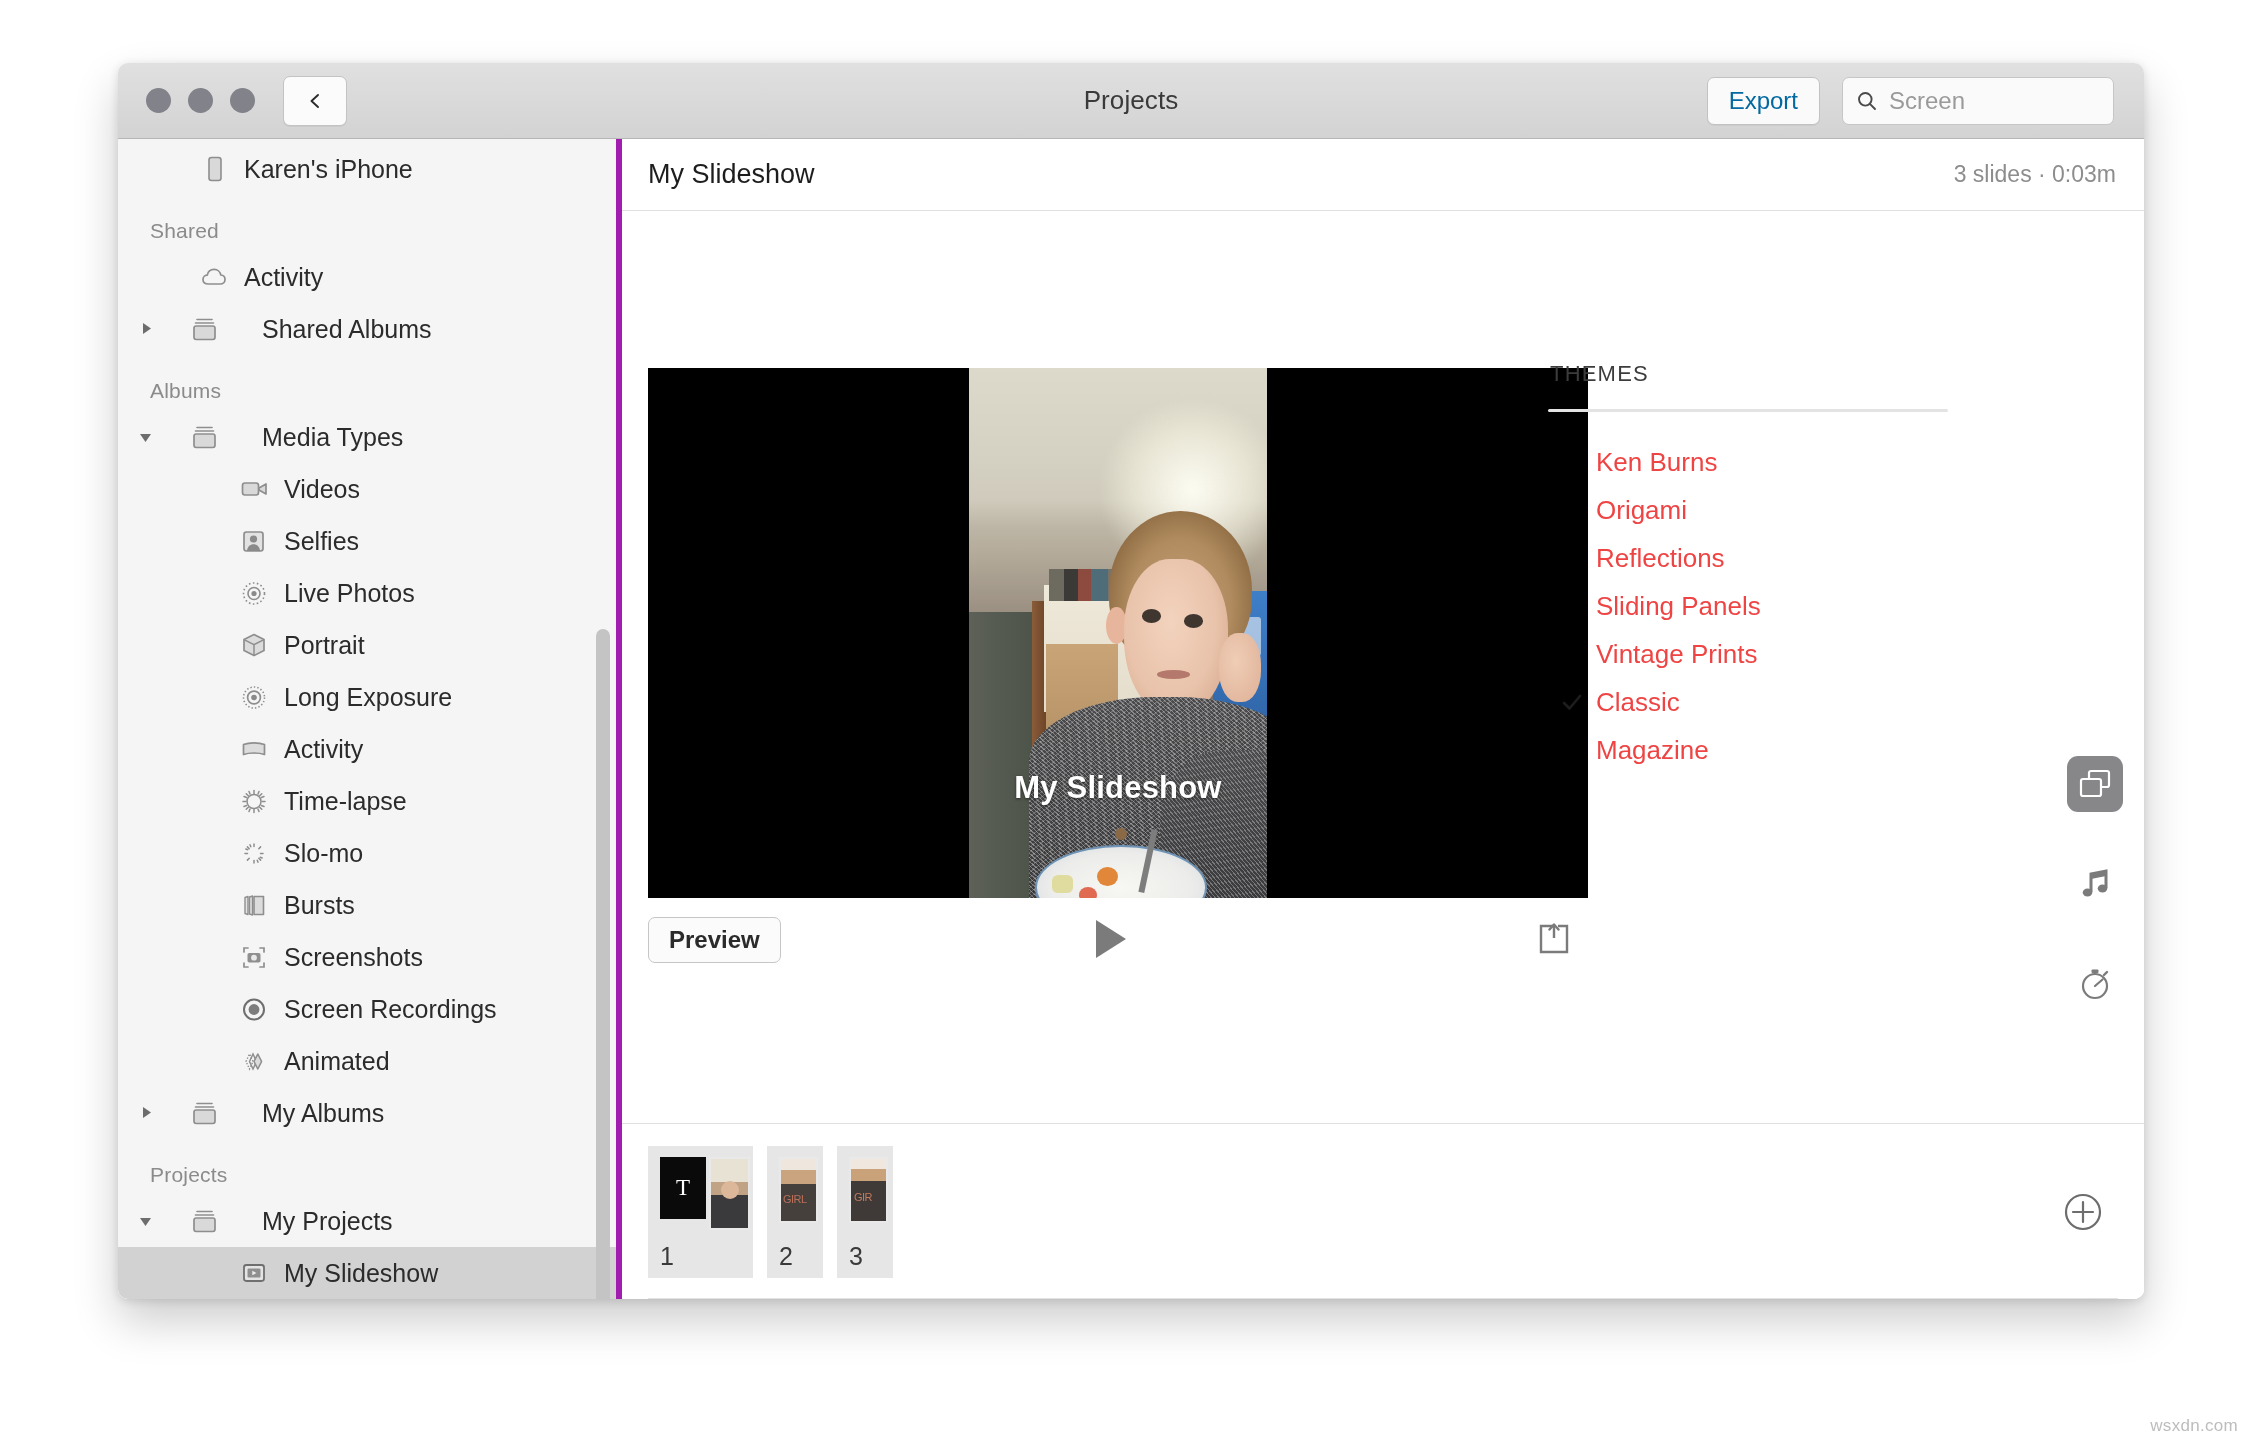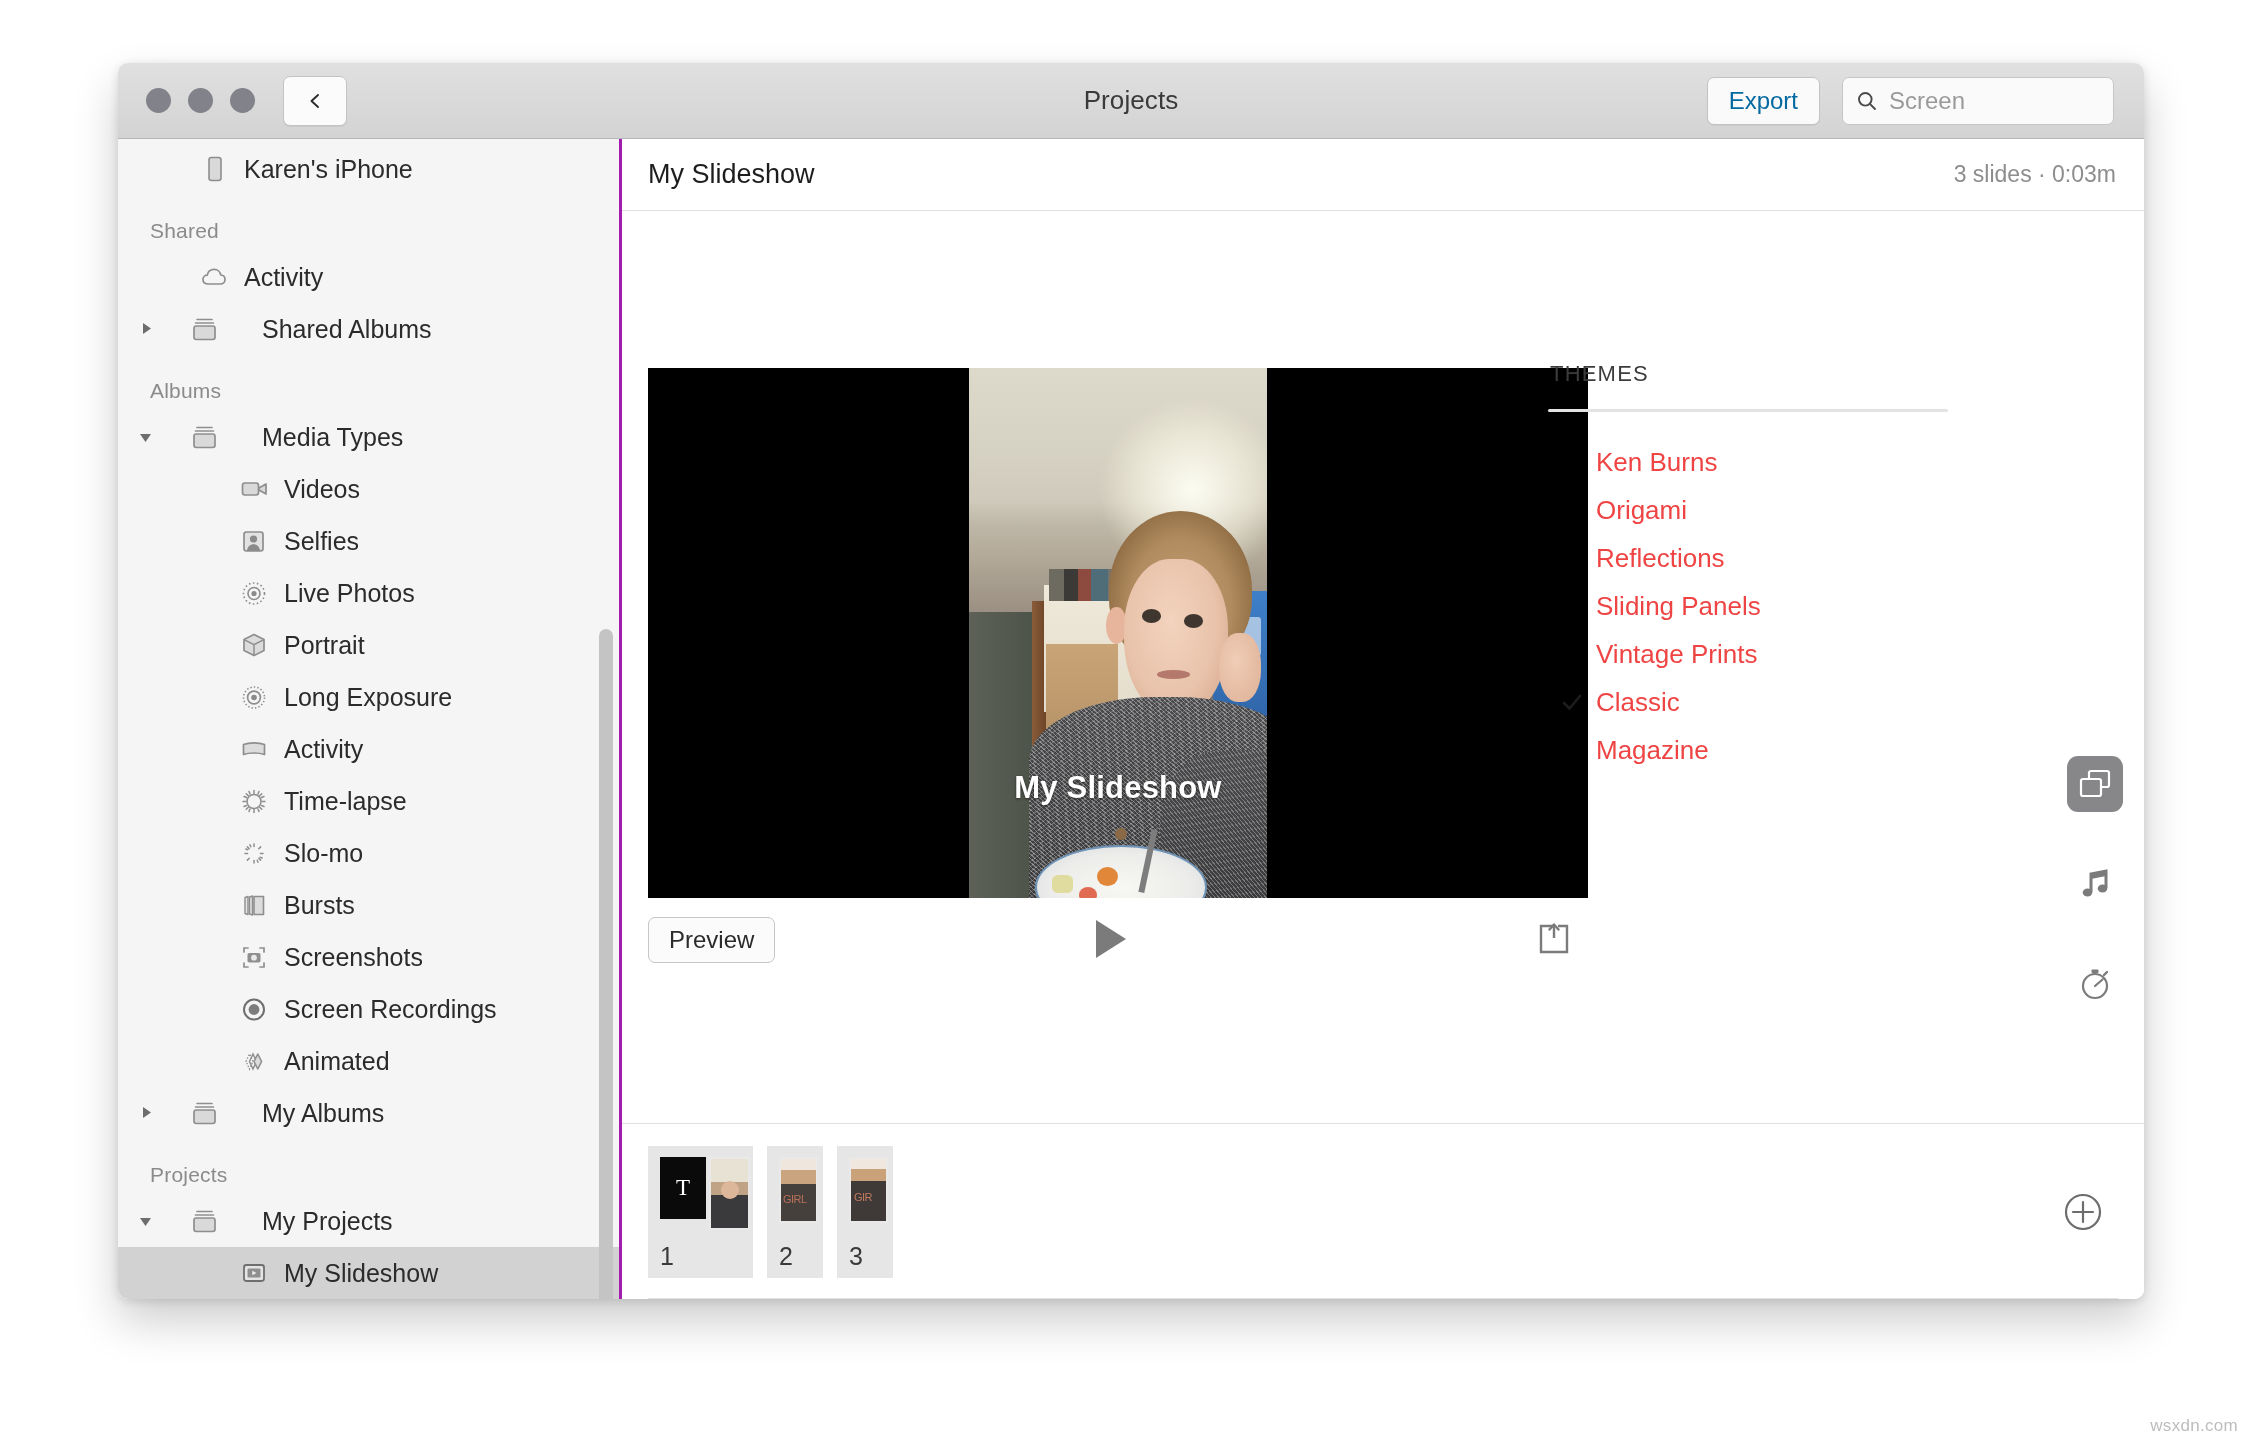--- a/index.html
+++ b/index.html
@@ -67,21 +67,21 @@
   }
   .search-ph { font-size: 24px; color:#9a9a9a; }
 
   
   .body { flex:1; display:flex; min-height:0; background:#fff; }
 
   
   .sidebar {
     width: 504px; flex:0 0 504px;
     background: #f5f5f5;
-    border-right: 3px solid #a21caf;
+    border-right: 6px solid #a21caf;
     position: relative;
     overflow: hidden;
     padding-top: 2px;
   }
   .sb-scroll { position:absolute; inset:0; padding-top: 4px; }
   .sb-row {
     height: 52px; display:flex; align-items:center;
     font-size: 25px; color:#2b2b2b; position:relative;
     padding-left: 14px;
   }
@@ -195,21 +195,21 @@
 
   .slide-title {
     position:absolute; left:0; right:0; bottom: 92px;
     text-align:center;
     font-size: 31px; font-weight:700; color:#fff;
     text-shadow: 0 1px 3px rgba(0,0,0,0.55);
     letter-spacing: 0.2px;
   }
 
   .ctrl-row {
-    position:absolute; left: 26px; top: 702px; width: 940px; height: 56px;
+    position:absolute; left: 26px; top: 702px; width: 940px; height: 56px; font-weight: bold;
   }
   .preview-btn {
     position:absolute; left:0; top: 4px;
     height: 46px; padding: 0 20px;
     background:#fbfbfb; border:1px solid #c6c6c6; border-radius:7px;
     font-size: 24px; color:#2b2b2b;
     display:flex; align-items:center;
   }
   .play-btn {
     position:absolute; left: 440px; top: 0;

